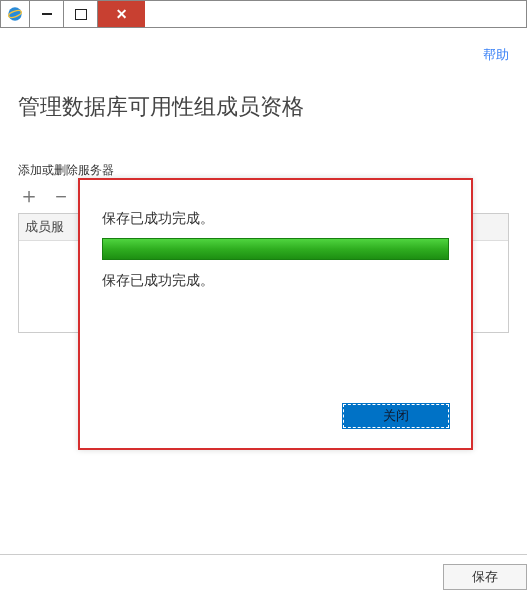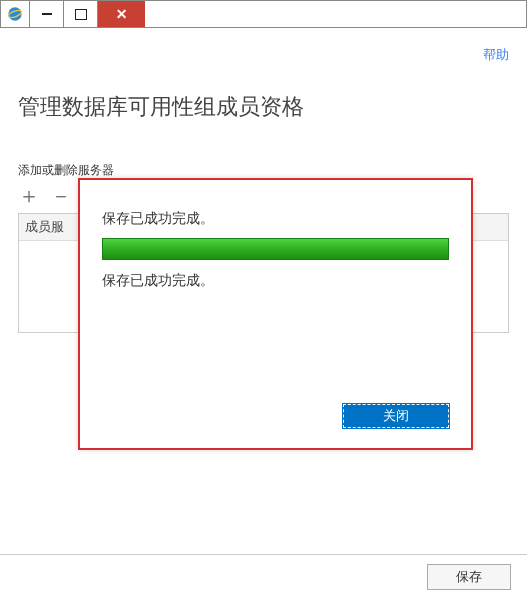--- a/index.html
+++ b/index.html
@@ -107,36 +107,35 @@
     margin-bottom: 12px;
   }
   .dlg-msg2 { font-size: 14px; color: #333; }
   .dlg-btn-row {
     position: absolute;
     bottom: 20px; right: 22px;
   }
   .dlg-close-btn {
     width: 106px; height: 24px;
     background: #0072c6;
-    color: #ffffff;
+    color: #0f172a;
     border: 1px dashed #fff;
     outline: 1px solid #0072c6;
     font-size: 13px;
     display: flex; align-items:center; justify-content:center;
   }
   
   .footer {
     position: absolute;
     bottom: 0; left: 0; right: 0;
     height: 44px;
     border-top: 1px solid #ccc;
     display: flex;
     justify-content: flex-end;
     align-items: center;
-    padding-right: 16px;
     gap: 10px;
     background: #fff;
   }
   .footer-btn {
     width: 84px; height: 26px;
     border: 1px solid #aaa;
     background: #f6f6f6;
     font-size: 13px;
     color: #333;
     display: flex; align-items:center; justify-content:center;

